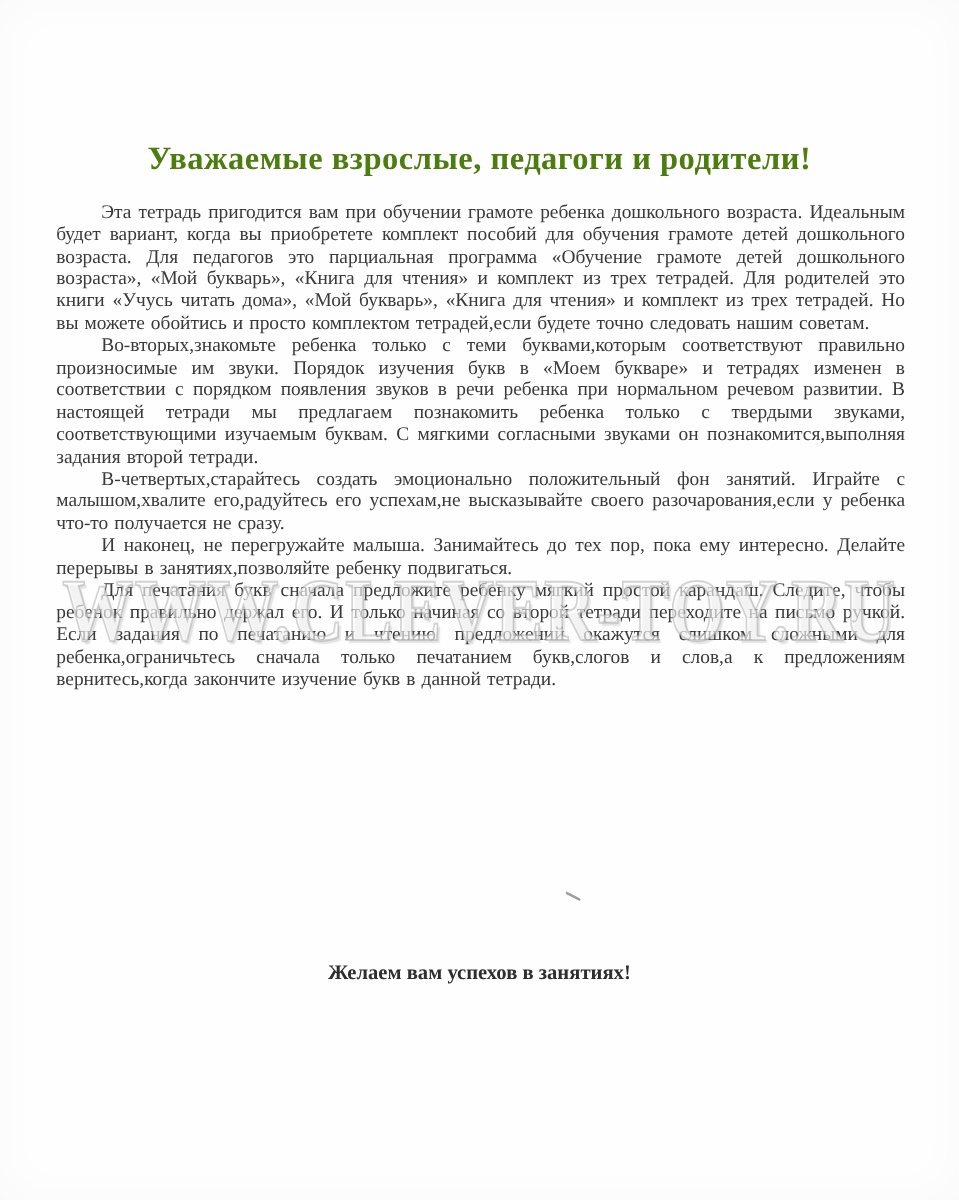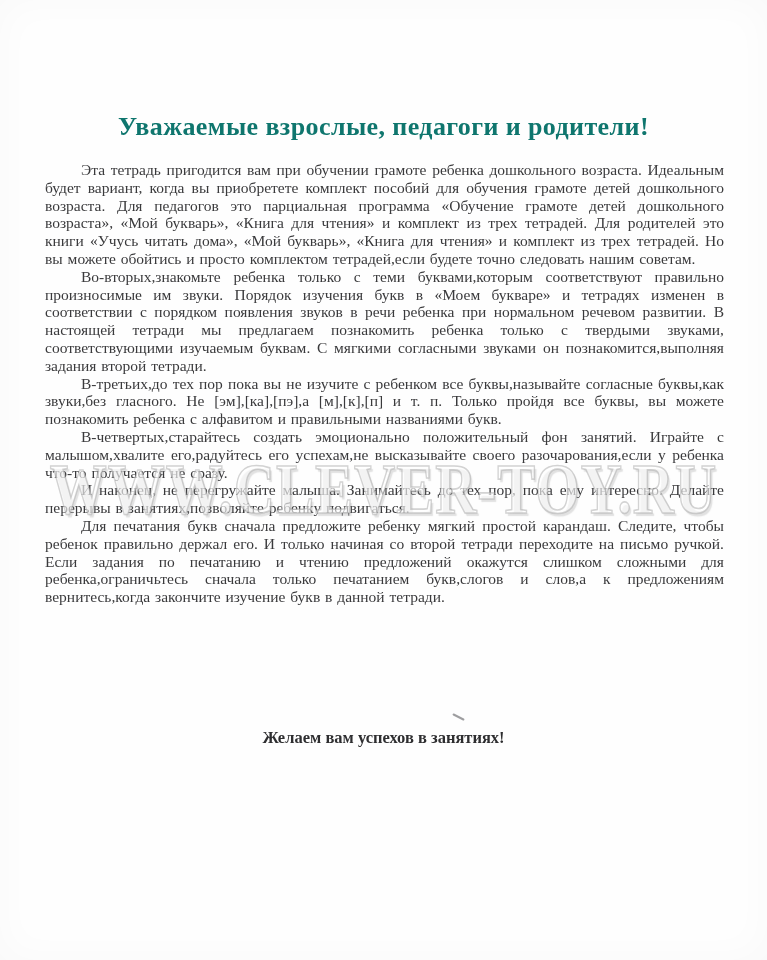--- a/index.html
+++ b/index.html
@@ -18,41 +18,41 @@
   }
   .heading {
     position: absolute;
     top: 112px;
     left: 0;
     right: 0;
     text-align: center;
     font-size: 26px;
     font-weight: bold;
     letter-spacing: 0.4px;
-    color: #0f766e;
+    color: #4d7c0f;
     margin: 0;
   }
   .body-text {
     position: absolute;
     top: 161px;
     left: 45px;
     width: 679px;
     color: #3a3a3c;
     font-size: 15.5px;
     line-height: 17.8px;
     text-align: justify;
     word-spacing: 1px;
   }
   .body-text p {
     margin: 0;
     text-indent: 36px;
   }
   .closing {
     position: absolute;
-    top: 728px;
+    top: 768px;
     left: 0;
     right: 0;
     text-align: center;
     font-size: 16.5px;
     font-weight: bold;
     color: #2e2e30;
     margin: 0;
   }
   .watermark {
     position: absolute;
@@ -89,21 +89,20 @@
 </head>
 <body>
 
 <div class="page">
 
   <h1 class="heading">Уважаемые взрослые, педагоги и родители!</h1>
 
   <div class="body-text">
     <p>Эта тетрадь пригодится вам при обучении грамоте ребенка дошкольного возраста. Идеальным будет вариант, когда вы приобретете комплект пособий для обучения грамоте детей дошкольного возраста.  Для педагогов это парциальная программа «Обучение грамоте детей дошкольного возраста», «Мой букварь», «Книга для чтения» и комплект из трех тетрадей. Для родителей это книги «Учусь читать дома», «Мой букварь», «Книга для чтения» и комплект из трех тетрадей. Но вы можете обойтись и просто комплектом тетрадей,если будете точно следовать нашим  советам.</p>
     <p>Во-вторых,знакомьте ребенка только с теми буквами,которым  соответствуют правильно произносимые им  звуки. Порядок изучения букв в «Моем  букваре» и тетрадях изменен в соответствии с порядком  появления звуков в речи ребенка при нормальном  речевом развитии. В настоящей тетради мы предлагаем  познакомить ребенка только с твердыми звуками, соответствующими  изучаемым  буквам. С мягкими  согласными  звуками  он познакомится,выполняя задания второй тетради.</p>
-    <p>В-третьих,до тех пор пока вы не изучите с ребенком  все буквы,называйте согласные буквы,как звуки,без гласного. Не [эм],[ка],[пэ],а [м],[к],[п] и т. п. Только пройдя все буквы, вы можете познакомить ребенка с алфавитом  и правильными  названиями букв.</p>
     <p>В-четвертых,старайтесь создать эмоционально положительный фон занятий. Играйте с малышом,хвалите его,радуйтесь его успехам,не высказывайте своего разочарования,если у ребенка что-то получается не сразу.</p>
     <p>И наконец, не перегружайте малыша. Занимайтесь до тех пор, пока ему интересно. Делайте перерывы в занятиях,позволяйте ребенку подвигаться.</p>
     <p>Для печатания букв сначала предложите ребенку мягкий простой карандаш. Следите, чтобы ребенок правильно держал его. И только начиная со второй тетради переходите на письмо ручкой. Если задания по печатанию и чтению предложений окажутся слишком сложными для ребенка,ограничьтесь сначала только печатанием  букв,слогов и слов,а к предложениям  вернитесь,когда закончите изучение букв в данной тетради.</p>
   </div>
 
   <div class="watermark">WWW.CLEVER-TOY.RU</div>
 
   <p class="closing">Желаем вам успехов в занятиях!</p>
 
   <div class="stray-mark"></div>

